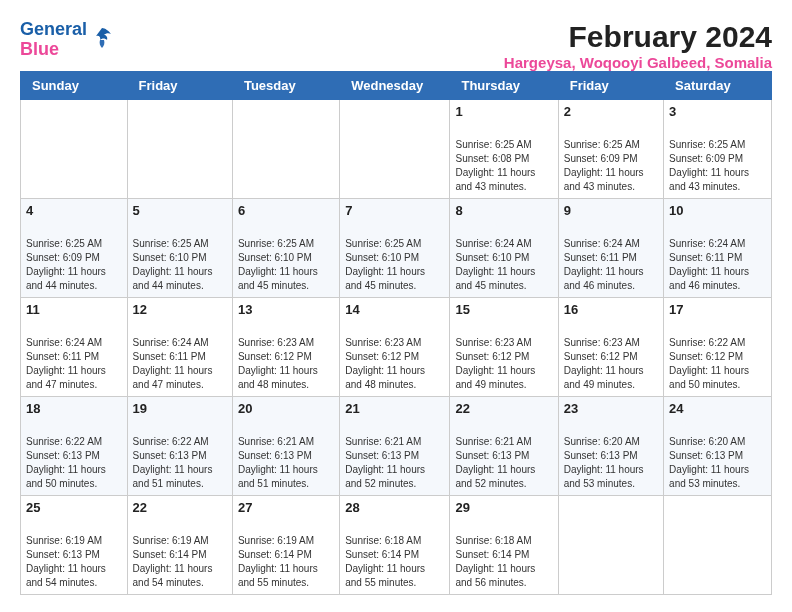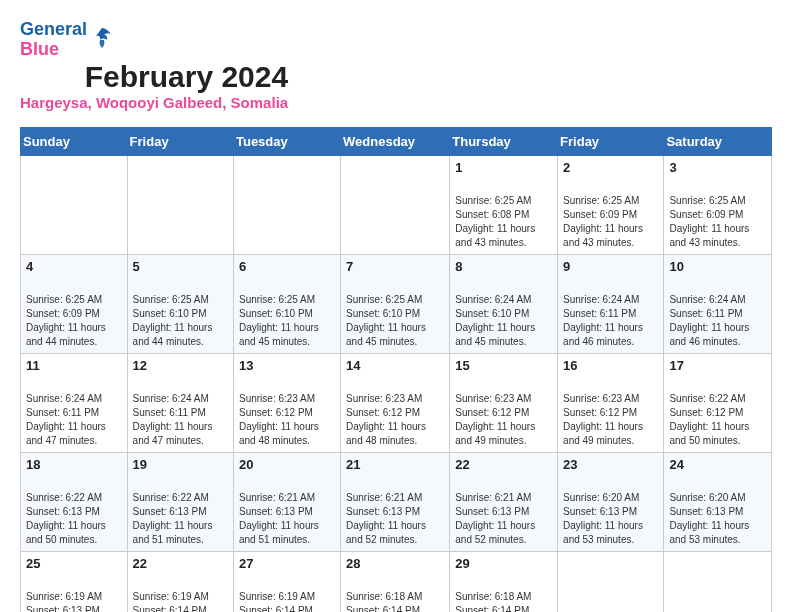--- a/index.html
+++ b/index.html
@@ -11,21 +11,21 @@
       padding: 20px;
     }
     .calendar-table {
       width: 100%;
       border-collapse: collapse;
       font-size: 11px;
     }
     .calendar-table thead tr th {
       background-color: #2f6db5;
       color: white;
-      padding: 6px 2px;
+      padding: 6px 11px;
       text-align: left;
       font-size: 13px;
       font-weight: bold;
       border: 1px solid #2f6db5;
     }
     .calendar-table tbody tr td {
       border: 1px solid #ccc;
       padding: 4px 5px;
       vertical-align: top;
       width: 113px;
@@ -51,21 +51,21 @@
       line-height: 1.4;
       margin-top: 19px;
     }
     .empty-cell {
       background-color: #ffffff !important;
     }
   </style>
 </head>
 <body>
 
-<div style="display:flex; justify-content:space-between; align-items:flex-start; margin-bottom:16px;flex-direction:column;">
+<div style="display:flex; justify-content:space-between; align-items:flex-start; margin-bottom:0;">
   <div style="display:flex; align-items:center; gap:4px;">
     <div style="display:flex; flex-direction:column; line-height:1.1;">
       <span style="font-size:18px; font-weight:bold; color:#1a5fa8;">General</span>
       <span style="font-size:18px; font-weight:bold; color:#ec4899;">Blue</span>
     </div>
     <svg width="22" height="28" viewBox="0 0 22 28">
       <path d="M11 2 C14 2 18 5 20 8 C18 7 15 7 13 9 C15 9 17 11 16 14 C14 12 11 12 9 14 C10 11 8 9 5 10 C7 7 9 5 11 2Z" fill="#1a5fa8"></path>
       <path d="M9 14 C8 17 9 20 11 22 C13 20 14 17 13 14" fill="#2f6db5"></path>
     </svg>
   </div>

